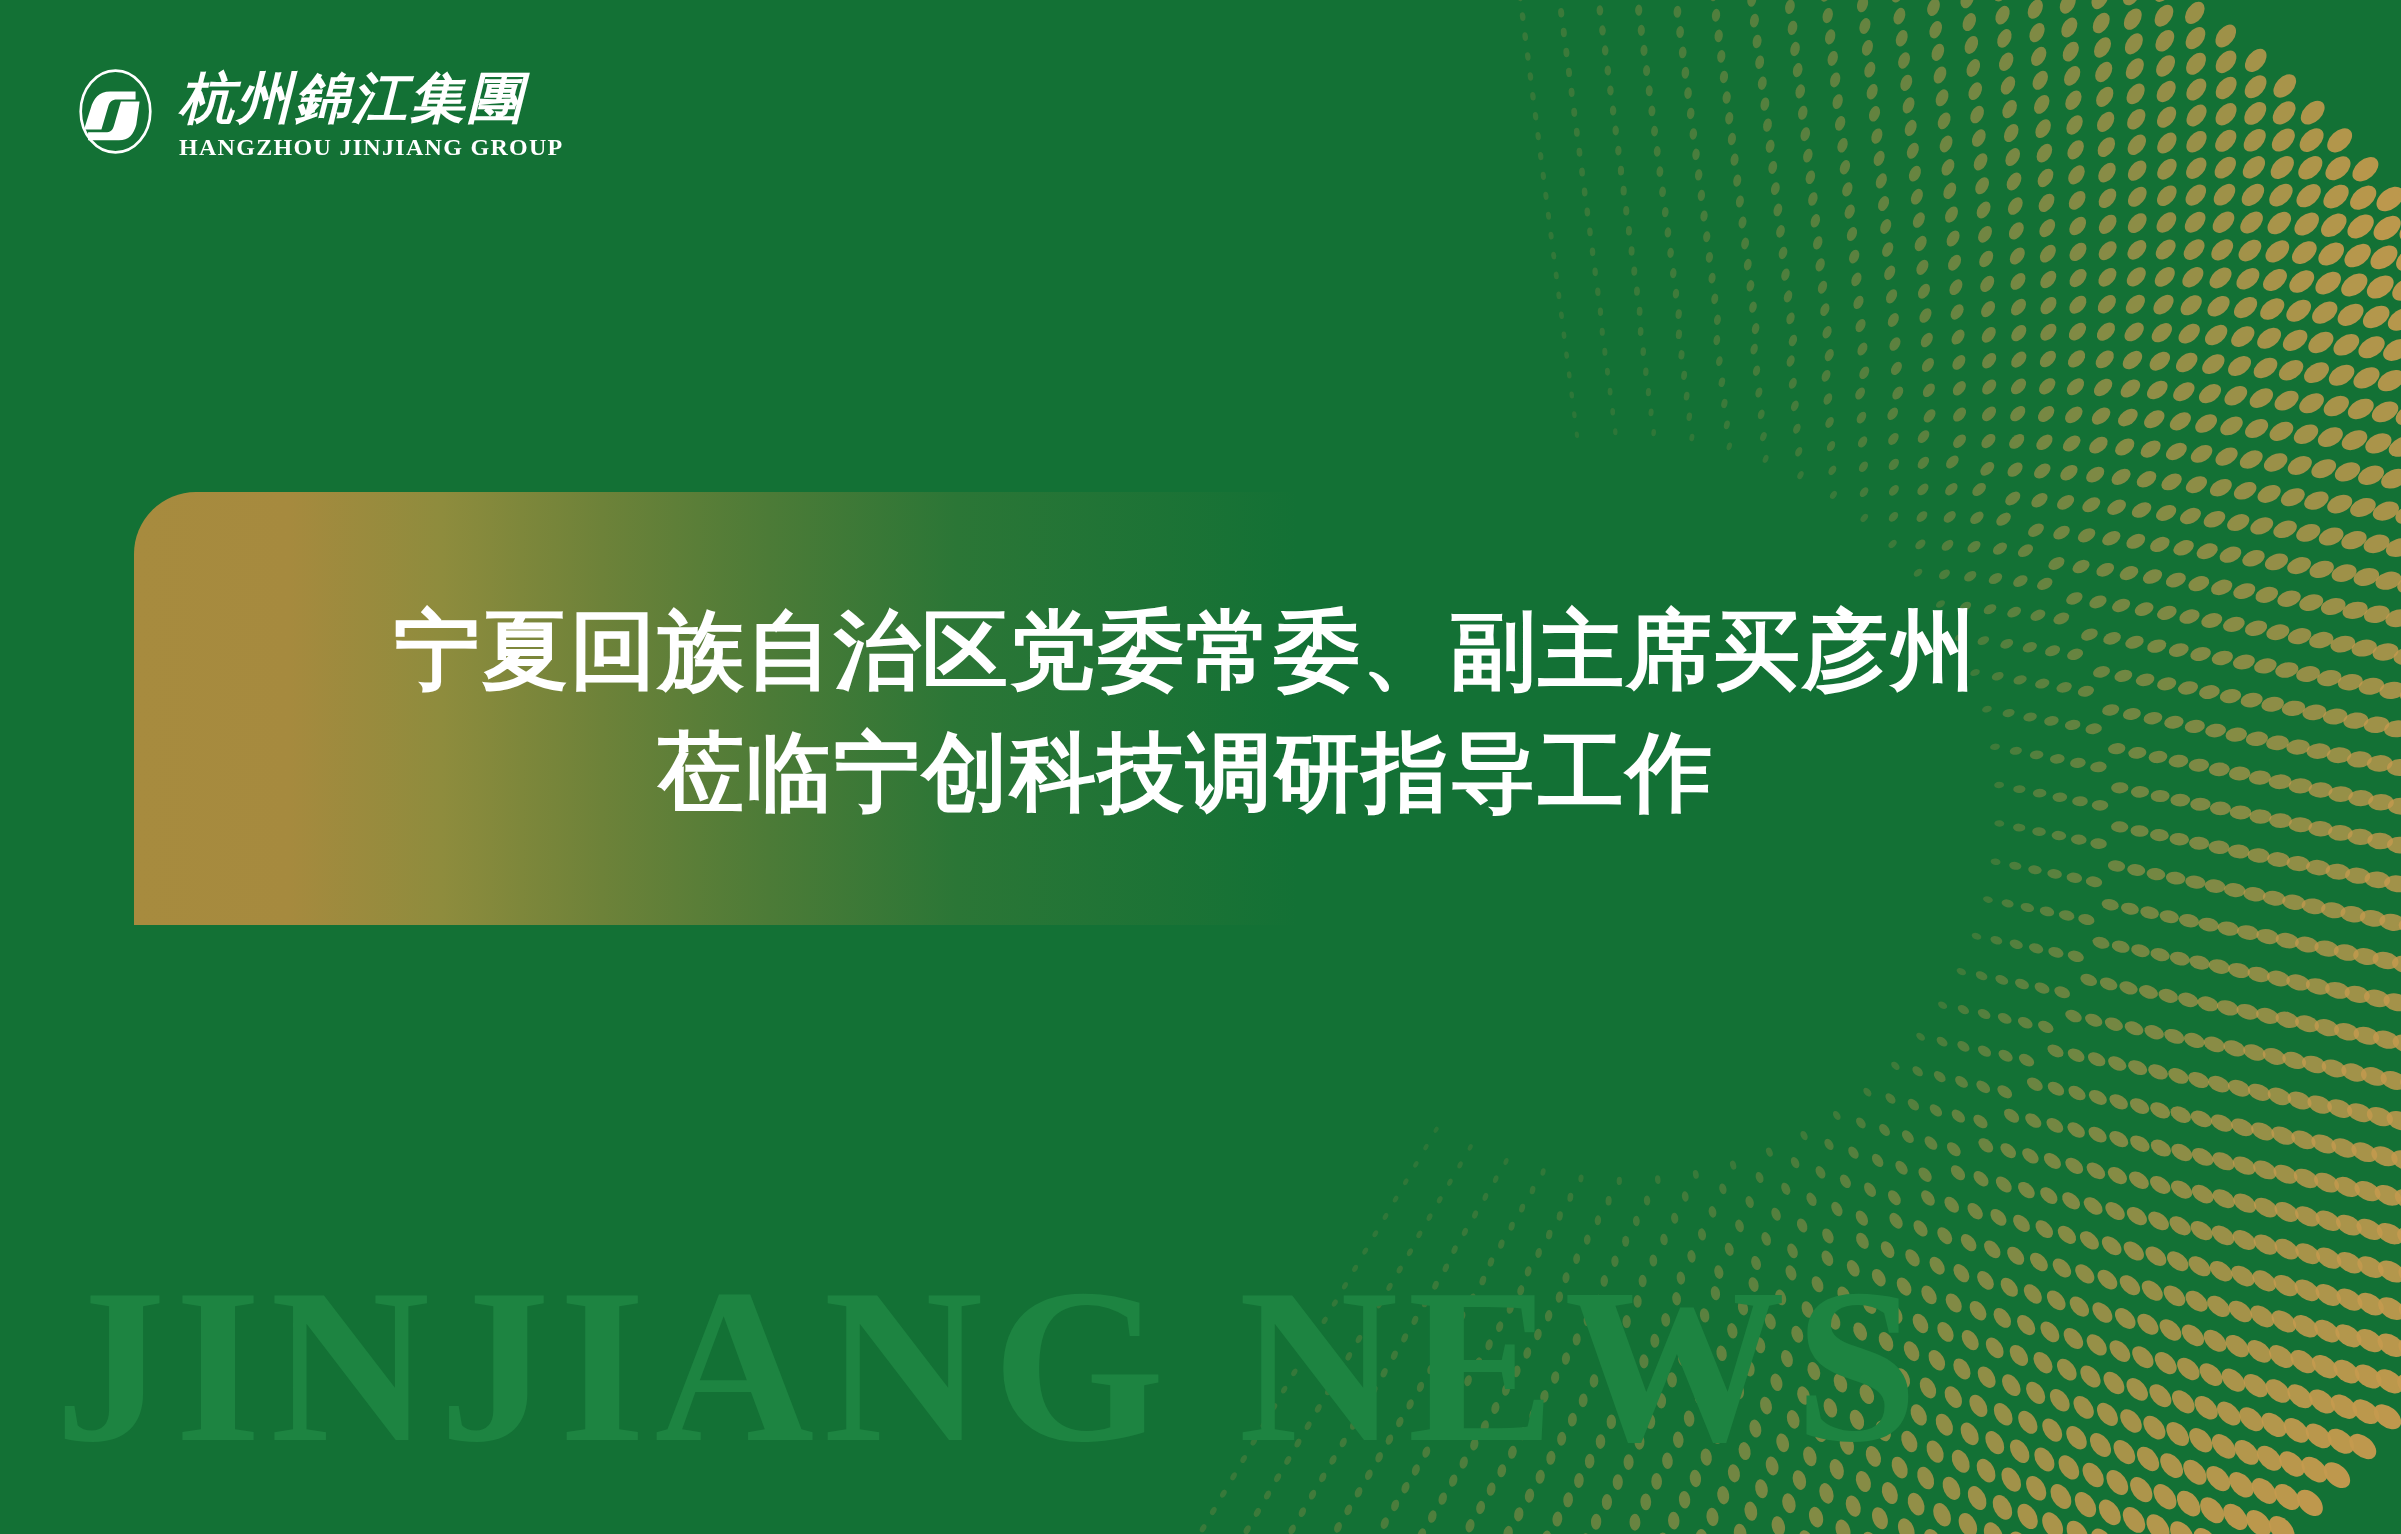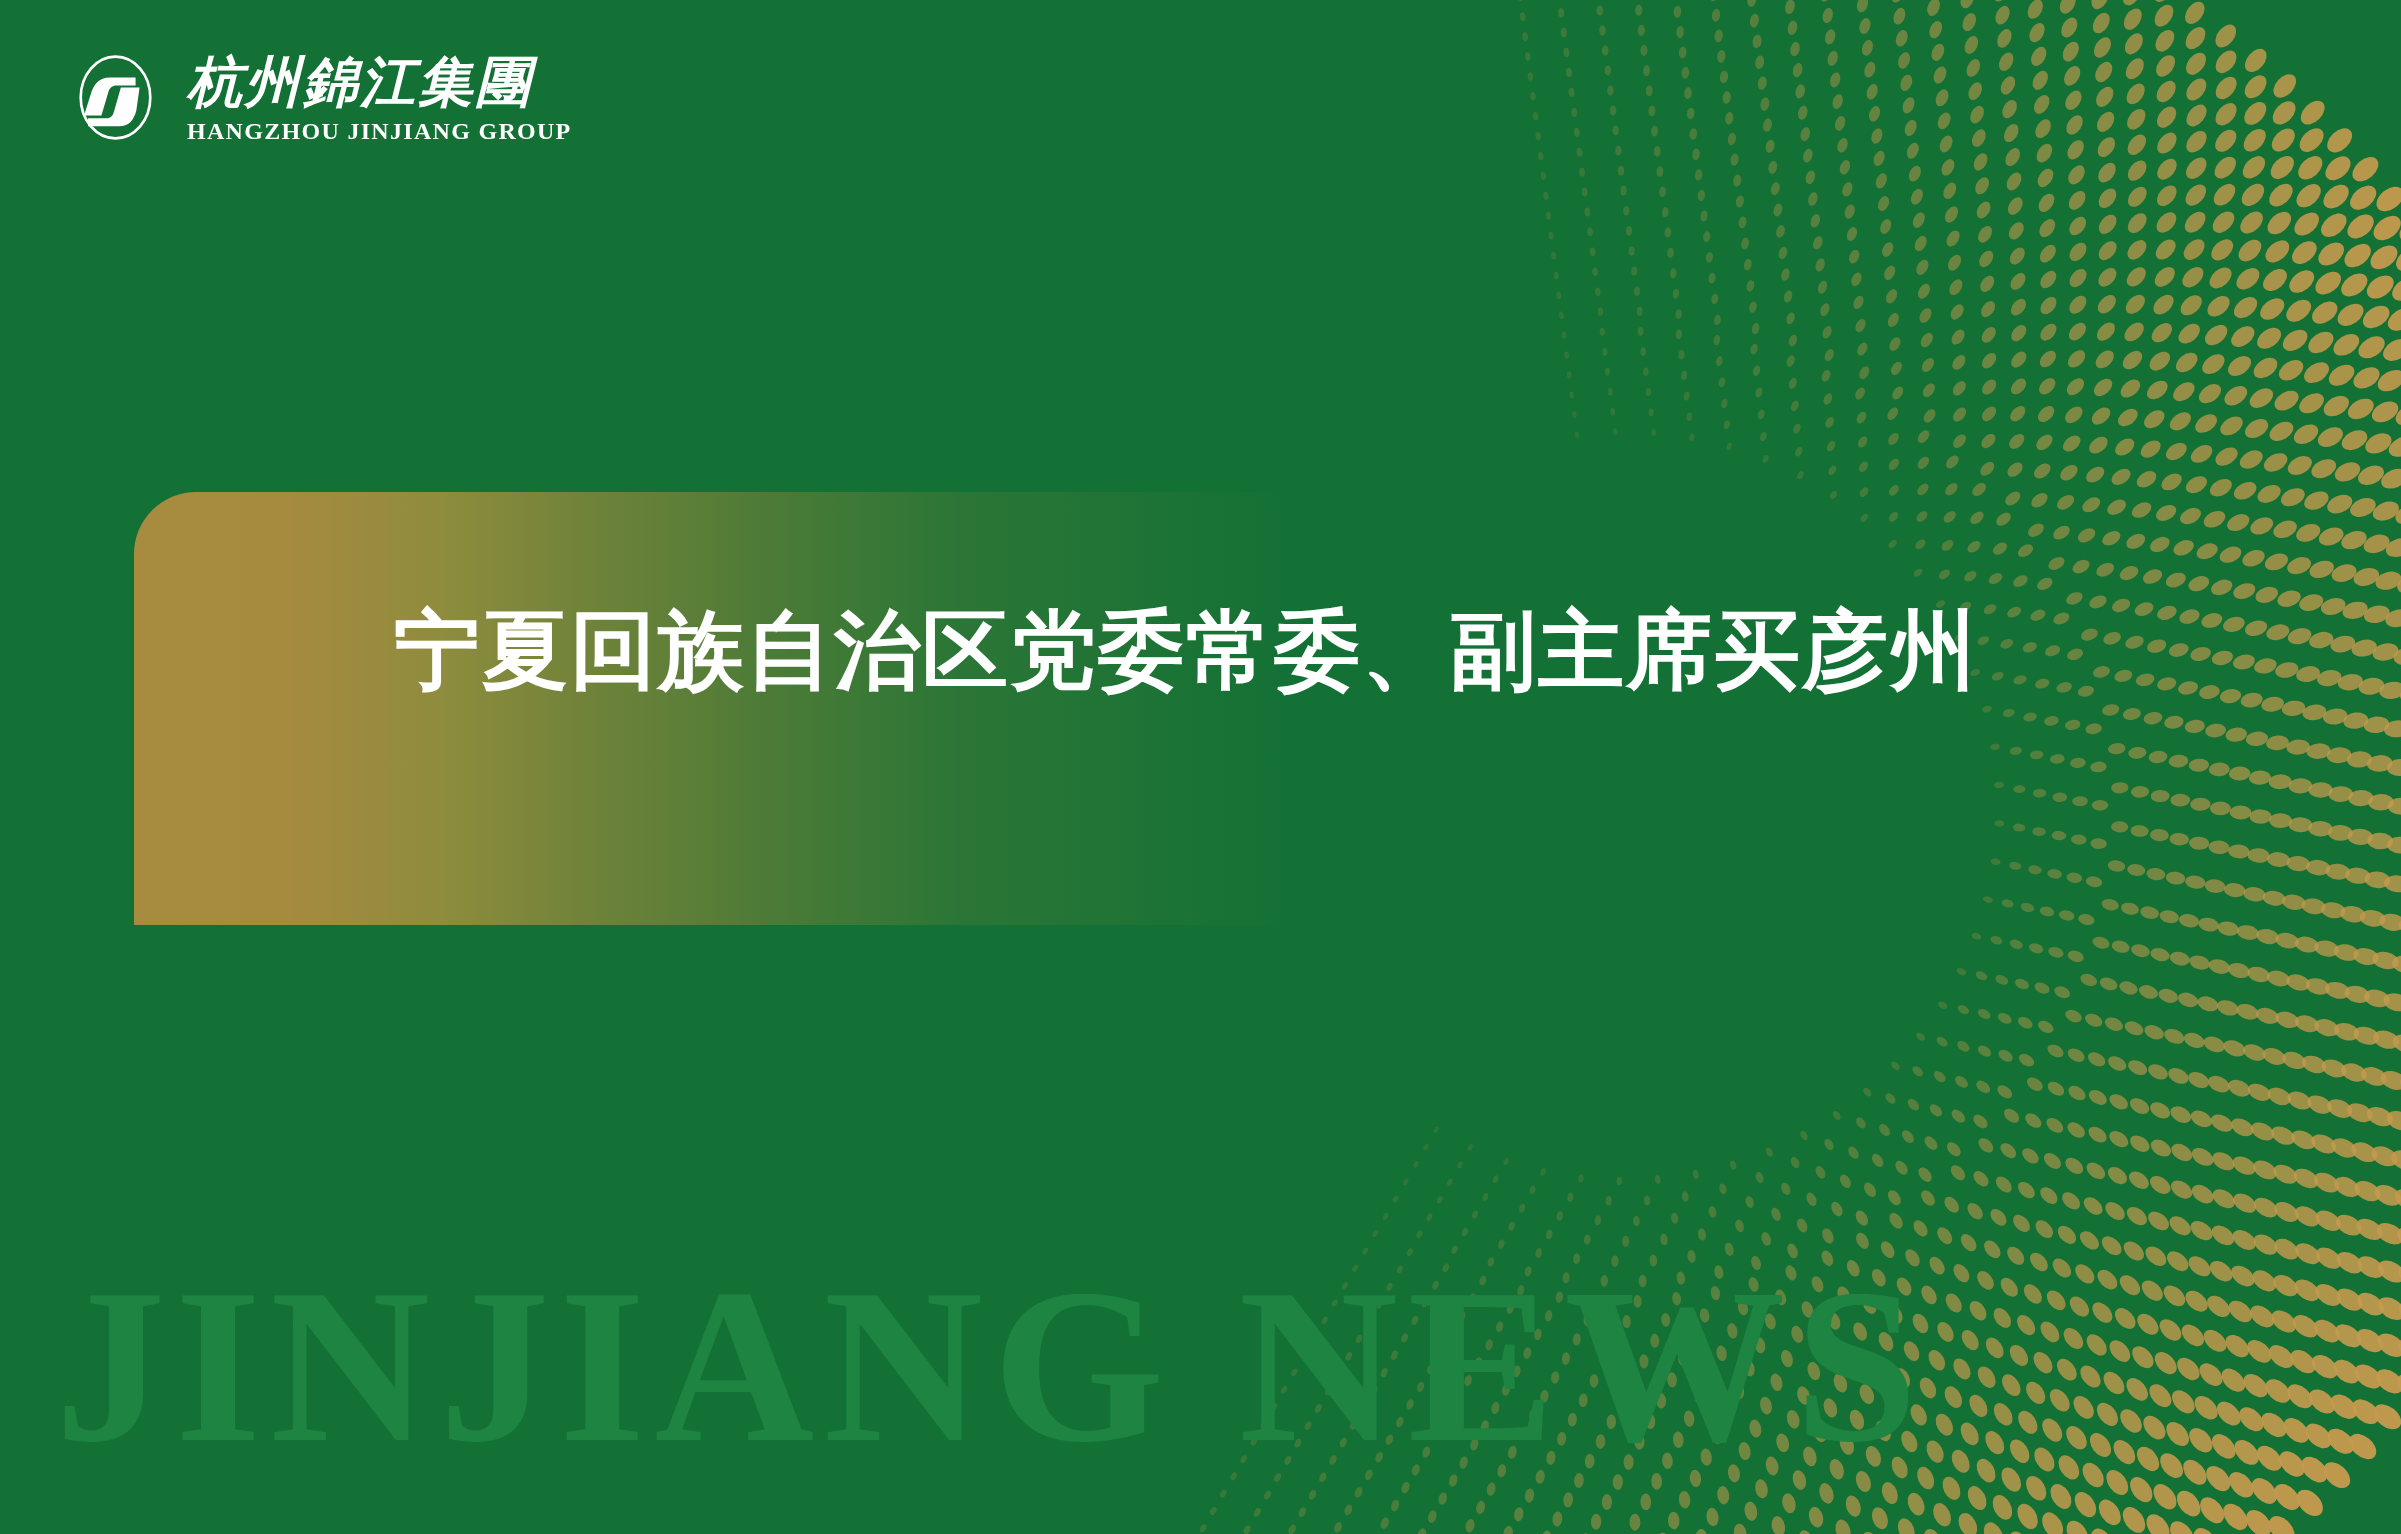--- a/index.html
+++ b/index.html
@@ -38,24 +38,24 @@
     color: #1d8441;
     white-space: nowrap;
     user-select: none;
     margin-left: 36px;
   }
 
   
   #logo {
     position: absolute;
     left: 72px;
-    top: 52px;
+    top: 68px;
     display: flex;
-    align-items: center;
-    gap: 28px;
+    align-items: flex-start;
+    gap: 20px;
   }
   #logo-mark {
     width: 87px;
     height: 87px;
     flex: none;
   }
   #logo-words {
     display: flex;
     flex-direction: column;
     justify-content: center;
@@ -1708,16 +1708,17 @@
       <path d="M101 50 H73 L63 85 C61 93 57 96 50 96 H24 V108 H70 C85 108 92 99 96 85 Z" fill="#ffffff"></path>
     </svg>
     <div id="logo-words">
       <div id="logo-cn">杭州錦江集團</div>
       <div id="logo-en">HANGZHOU JINJIANG GROUP</div>
     </div>
   </div>
 
   <div id="title">
     <span class="tline">宁夏回族自治区党委常委、副主席买彦州</span>
+    <span class="tline">莅临宁创科技调研指导工作</span>
   </div>
 
 </div>
 
 
 </body></html>

